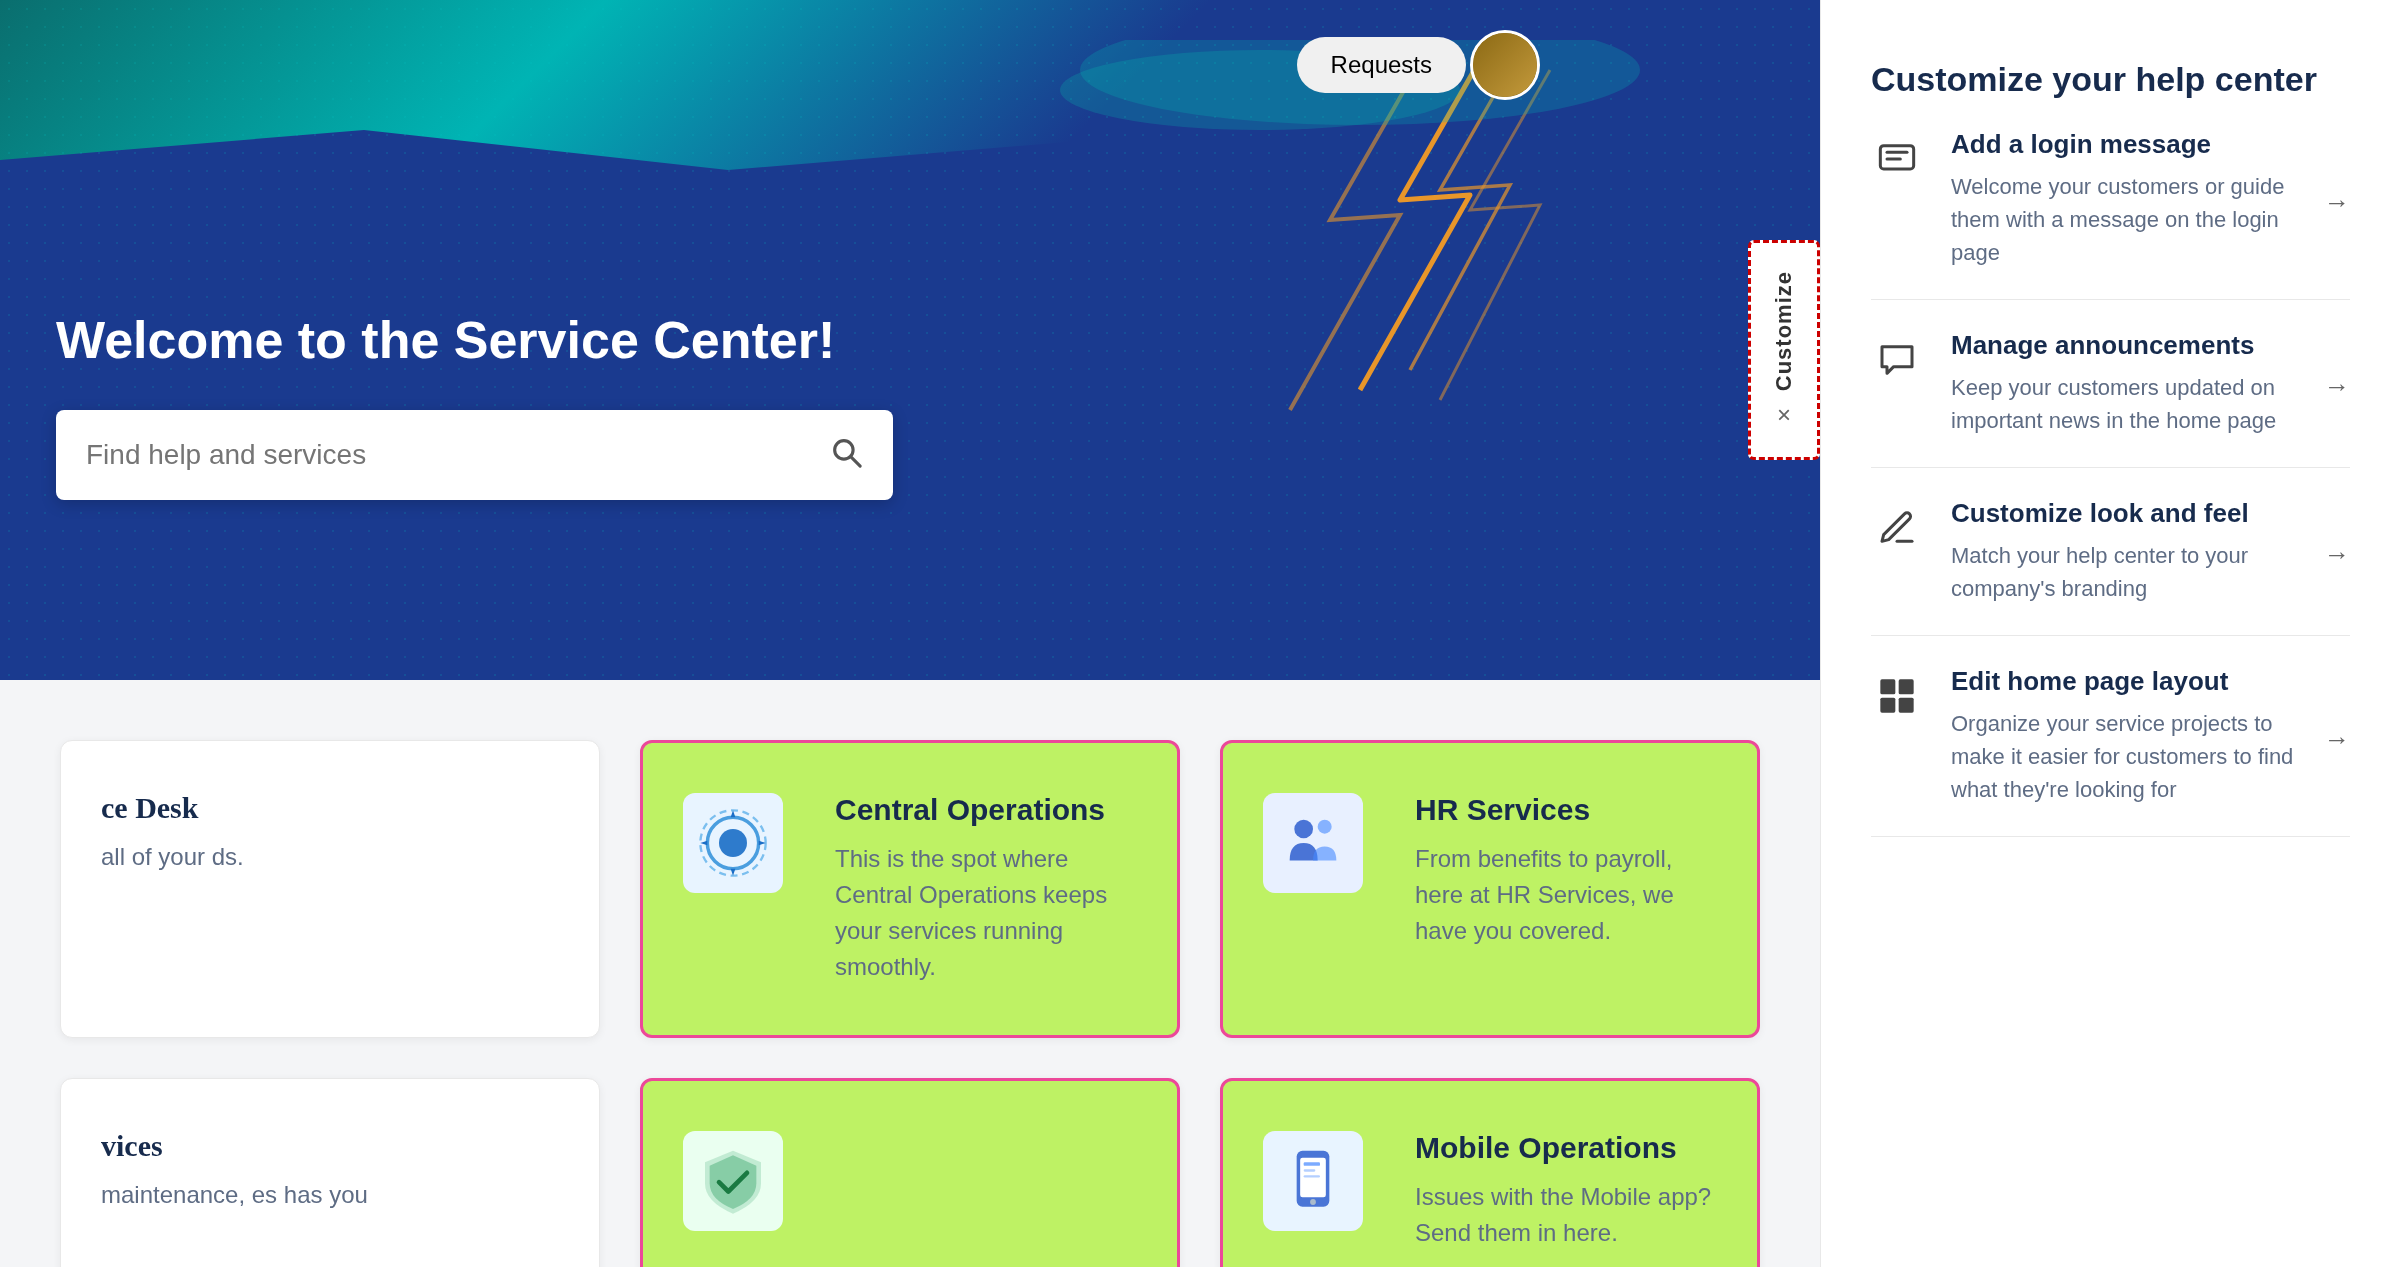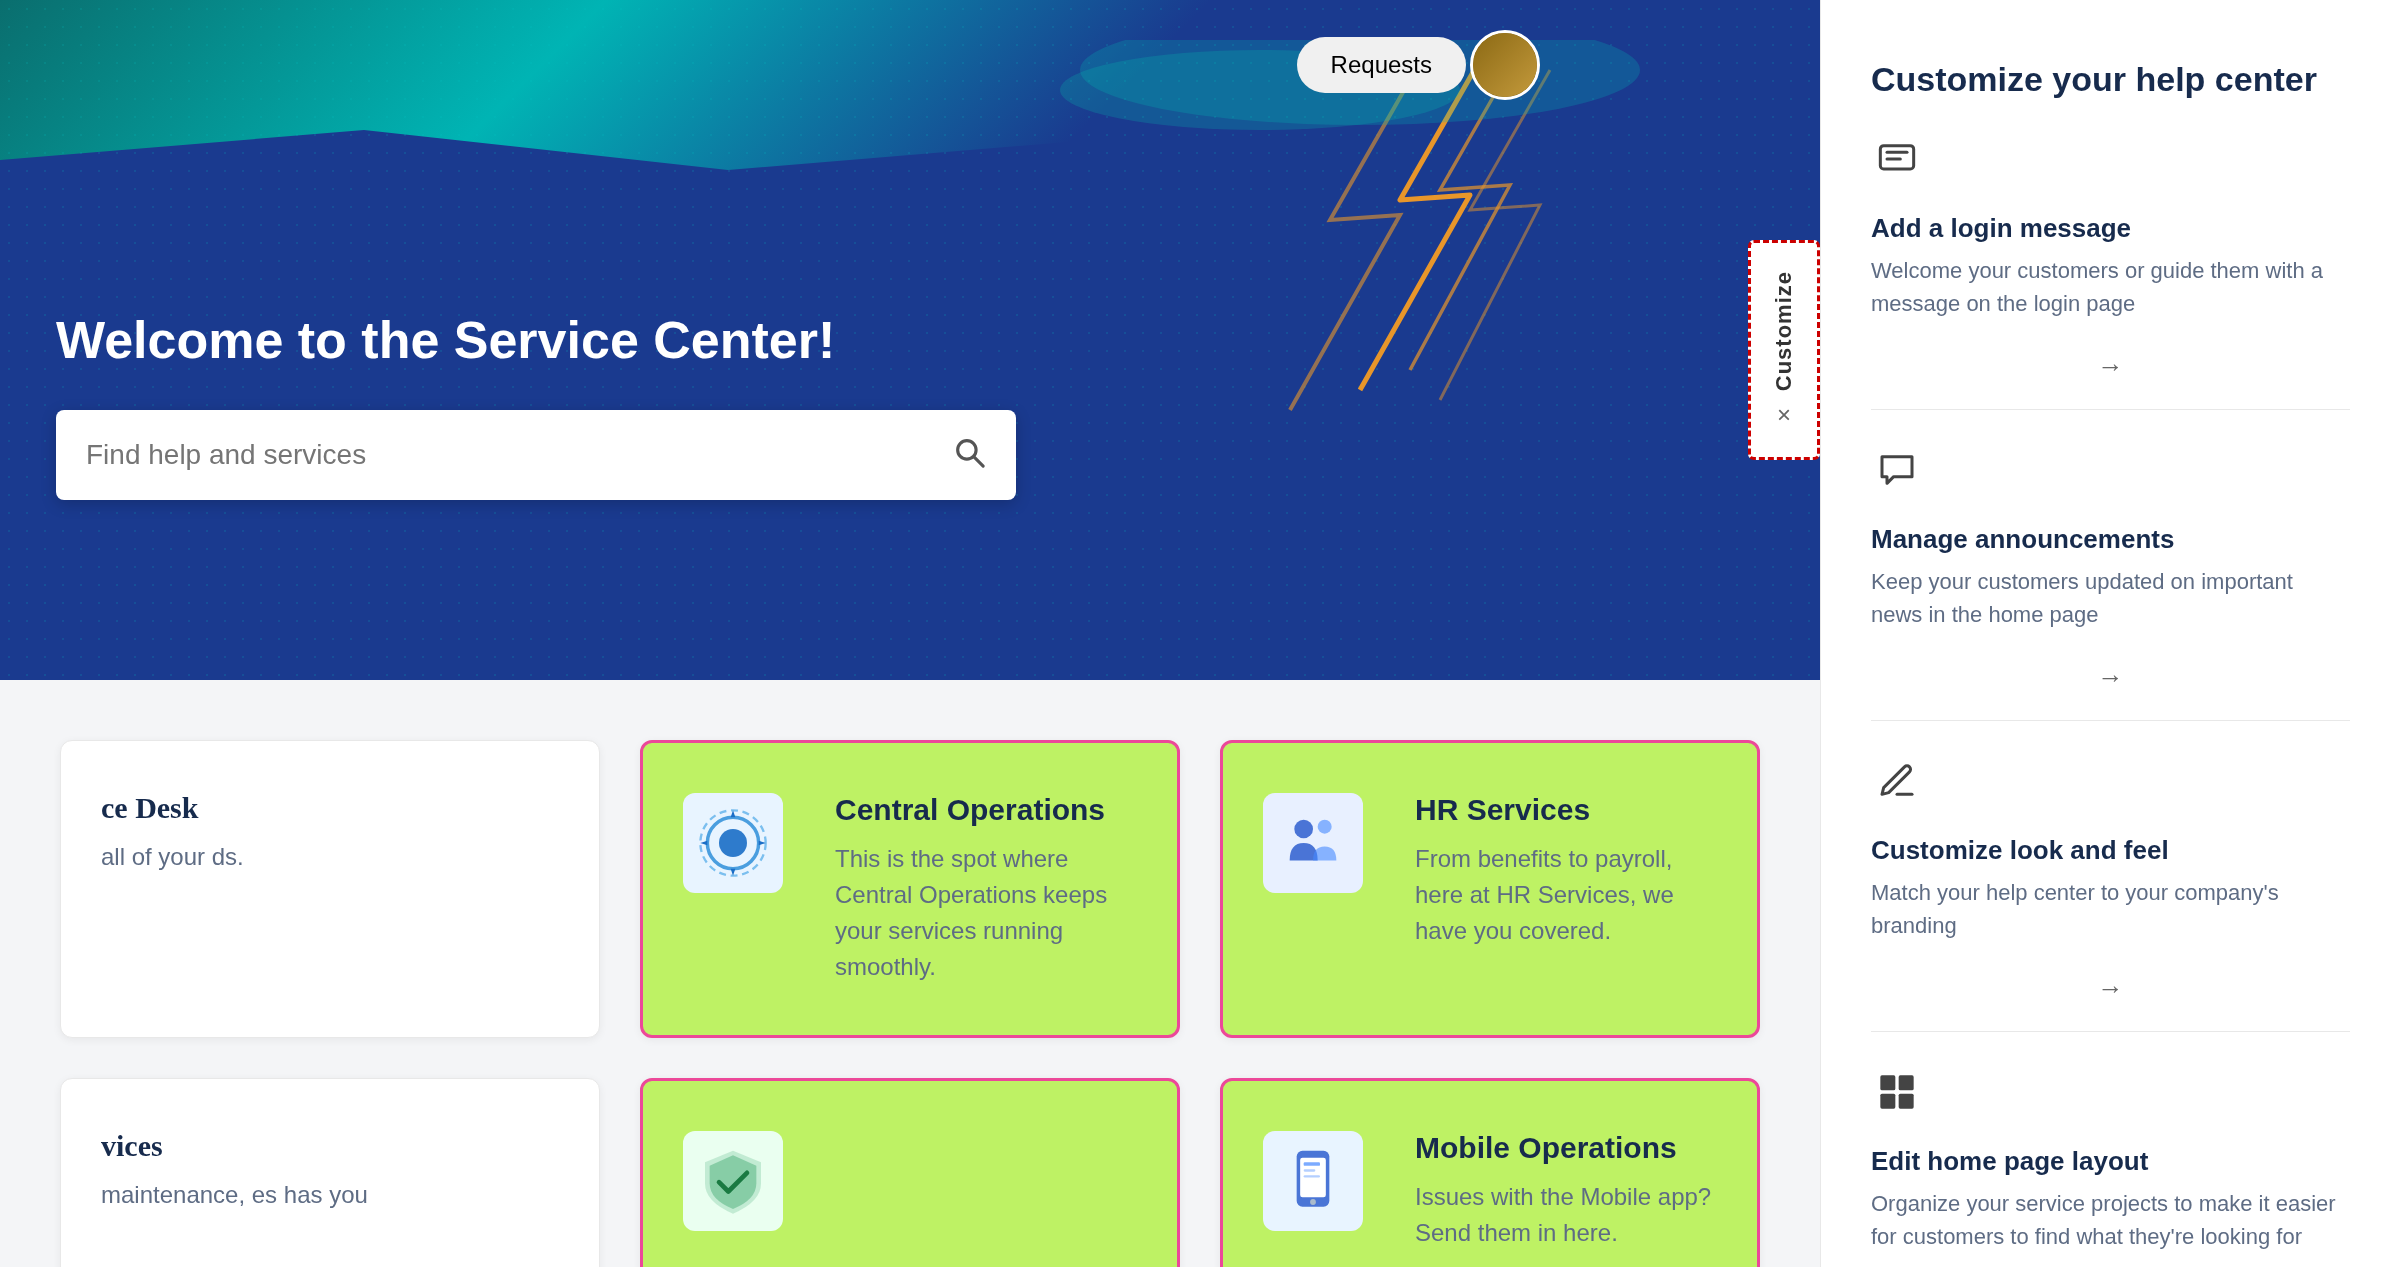--- a/index.html
+++ b/index.html
@@ -59,21 +59,21 @@
       font-size: 52px;
       font-weight: 700;
       margin-bottom: 40px;
     }
 
     .search-bar {
       display: flex;
       align-items: center;
       background: #ffffff;
       border-radius: 8px;
-      width: 960px;
+      width: 837px;
       height: 90px;
       padding: 0 30px;
       box-shadow: 0 4px 16px rgba(0,0,0,0.2);
     }
 
     .search-input {
       flex: 1;
       border: none;
       outline: none;
       font-size: 28px;
@@ -225,21 +225,20 @@
     }
 
     .sidebar-item {
       display: flex;
       align-items: flex-start;
       gap: 28px;
       padding: 30px 0;
       border-bottom: 1px solid #e8e8e8;
       cursor: pointer;
       position: relative;
-      flex-direction: column;
     }
 
     .sidebar-item:first-of-type {
       border-top: 1px solid #e8e8e8;
     }
 
     .sidebar-icon {
       width: 52px;
       height: 52px;
       flex-shrink: 0;

